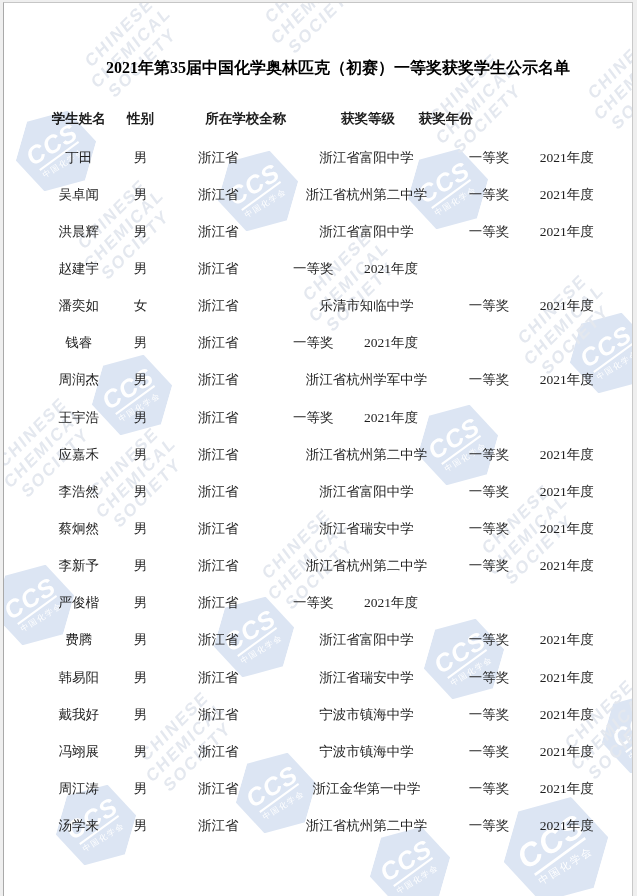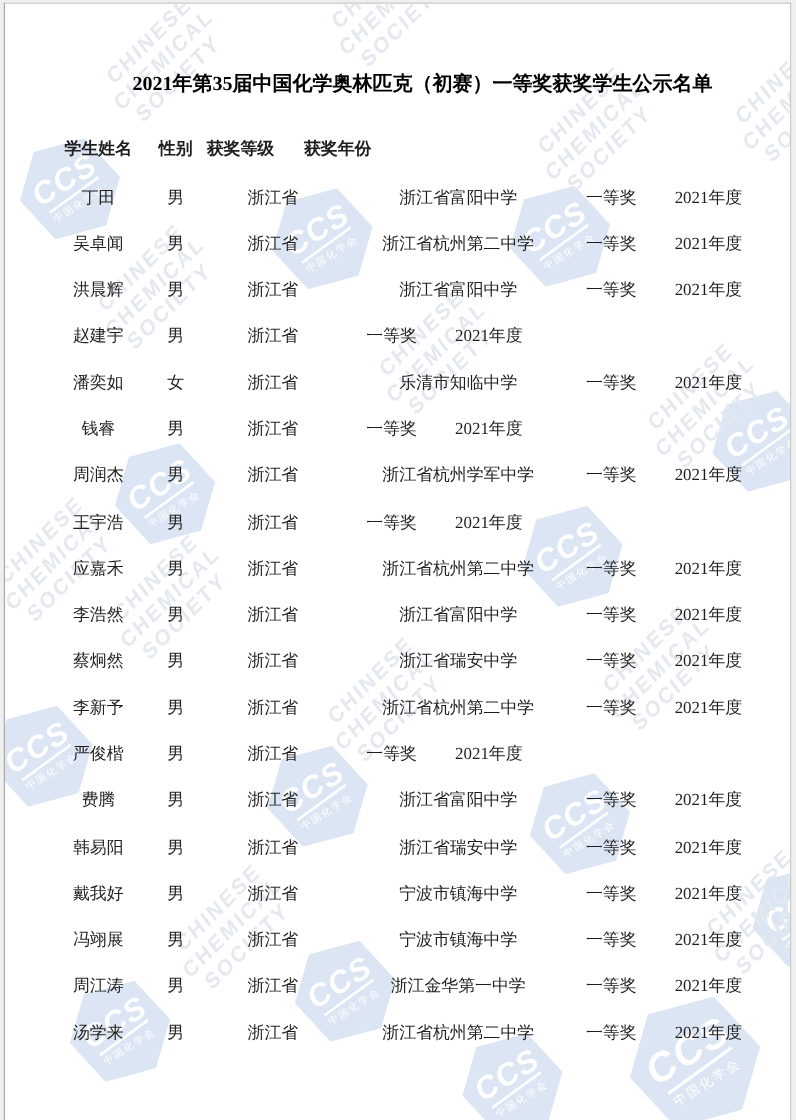--- a/index.html
+++ b/index.html
@@ -260,20 +260,21 @@
       </div>
     </div>
 
   <div id="content">
     <div id="doc-title">2021年第35届中国化学奥林匹克（初赛）一等奖获奖学生公示名单</div>
 
     <div id="award-table">
       <div class="t-row head" id="header-row">
           <div class="t-cell c-name">学生姓名</div>
           <div class="t-cell c-gender">性别</div>
+          <div class="t-cell c-school">所在学校全称</div>
           <div class="t-cell c-award">获奖等级</div>
           <div class="t-cell c-year">获奖年份</div>
         </div>
       <div id="rows-holder">
           <div class="t-row">
             <div class="t-cell c-name">丁田</div>
             <div class="t-cell c-gender">男</div>
             <div class="t-cell c-province">浙江省</div>
             <div class="t-cell c-school">浙江省富阳中学</div>
             <div class="t-cell c-award">一等奖</div>

